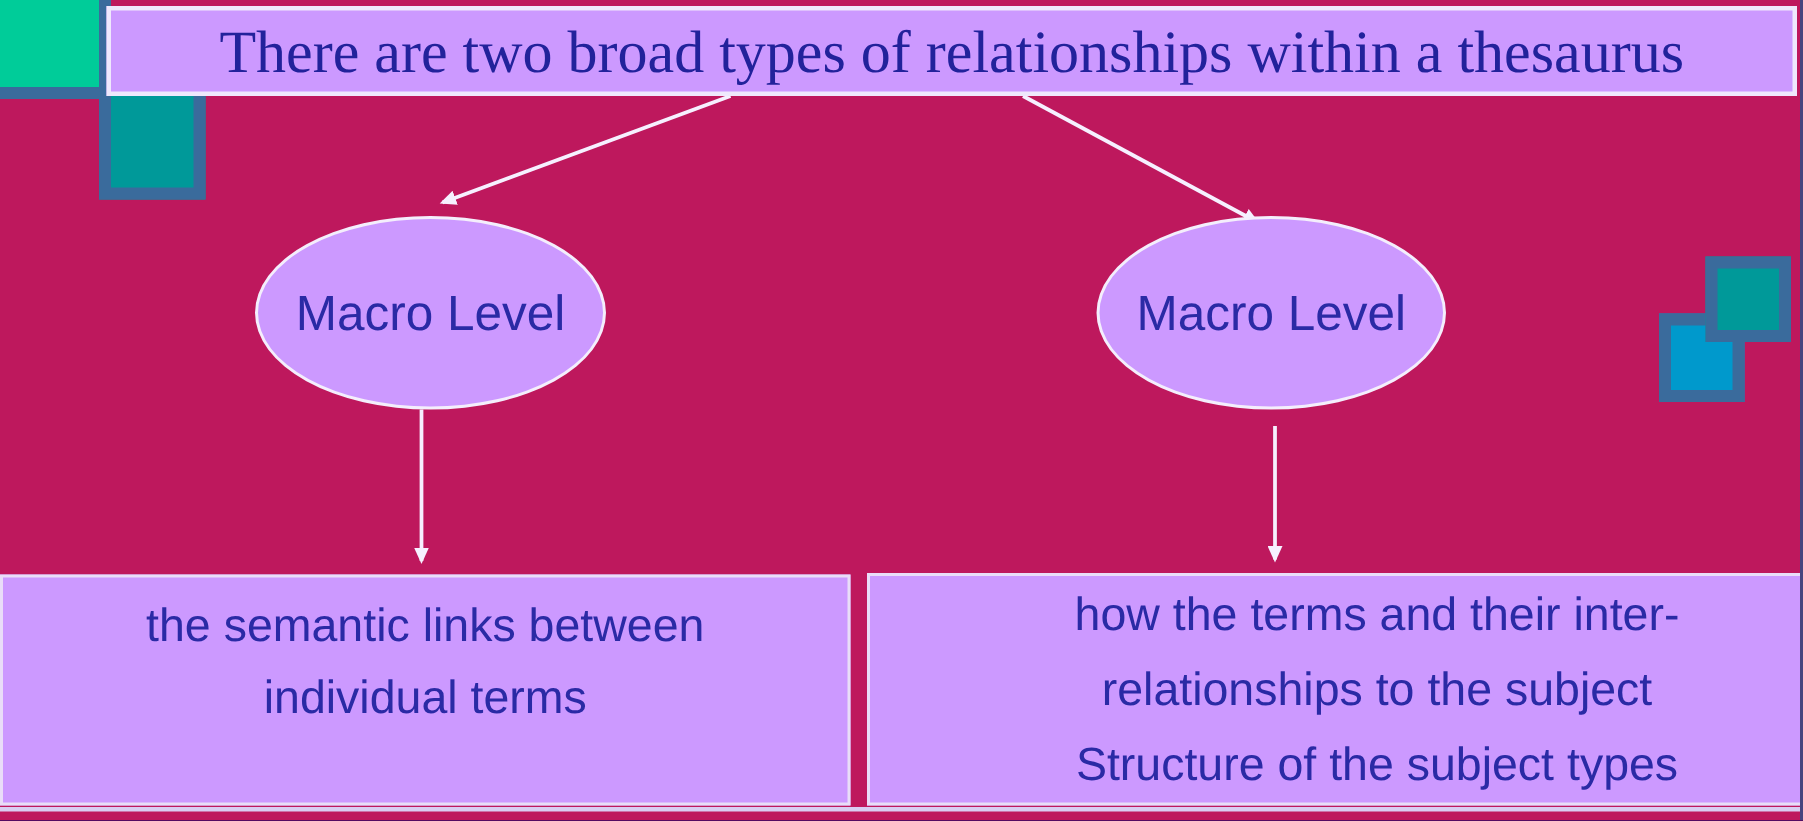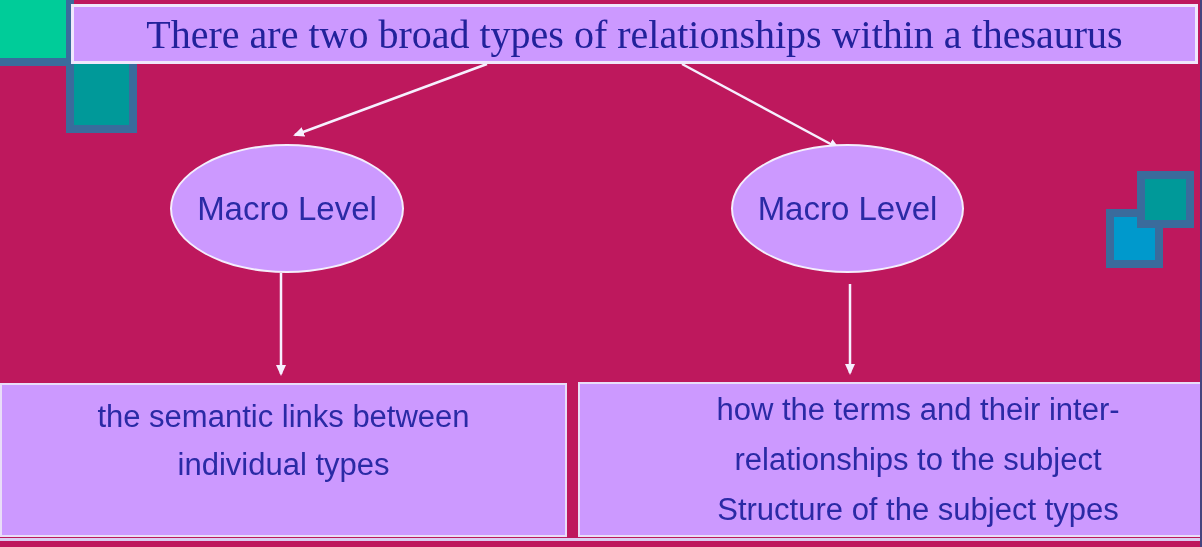--- a/index.html
+++ b/index.html
@@ -81,21 +81,21 @@
 
   <div class="node node-micro">
     <span>Macro Level</span>
   </div>
   <div class="node node-macro">
     <span>Macro Level</span>
   </div>
 
   <div class="desc-box desc-micro">
     <div class="desc-line">the semantic links between</div>
-    <div class="desc-line">individual types</div>
+    <div class="desc-line">individual terms</div>
   </div>
   <div class="desc-box desc-macro">
     <div class="desc-line">how the terms and their inter-</div>
     <div class="desc-line">relationships to the subject</div>
     <div class="desc-line">Structure of the subject types</div>
   </div>
 
   <div class="edge-bottom"></div>
   <div class="edge-right"></div>
 

